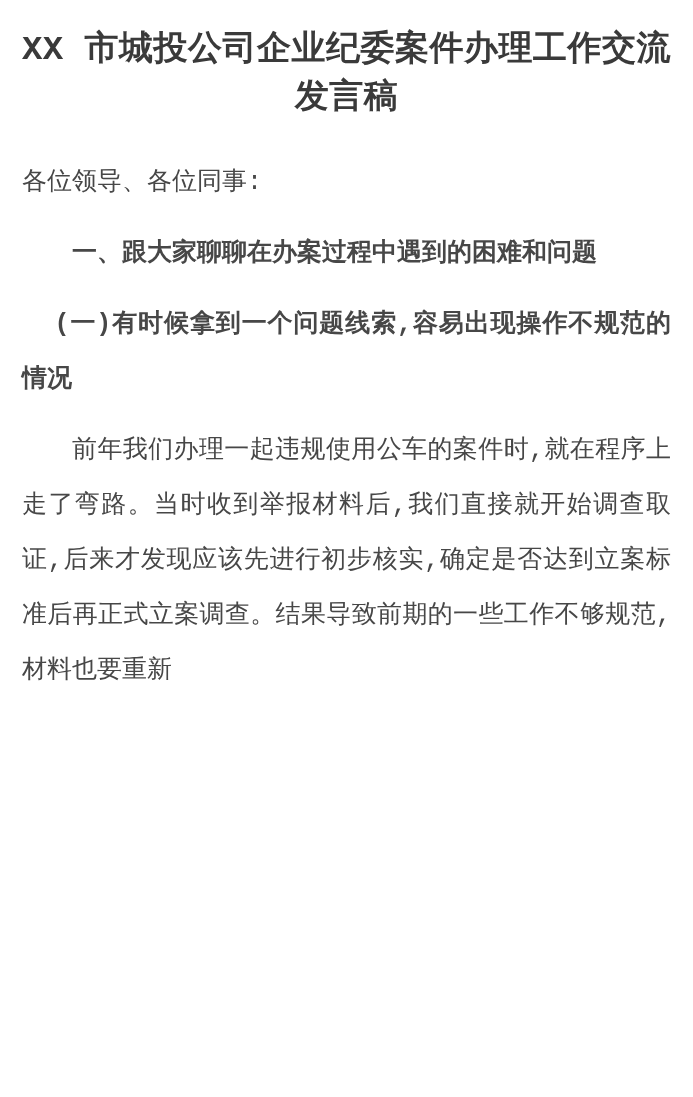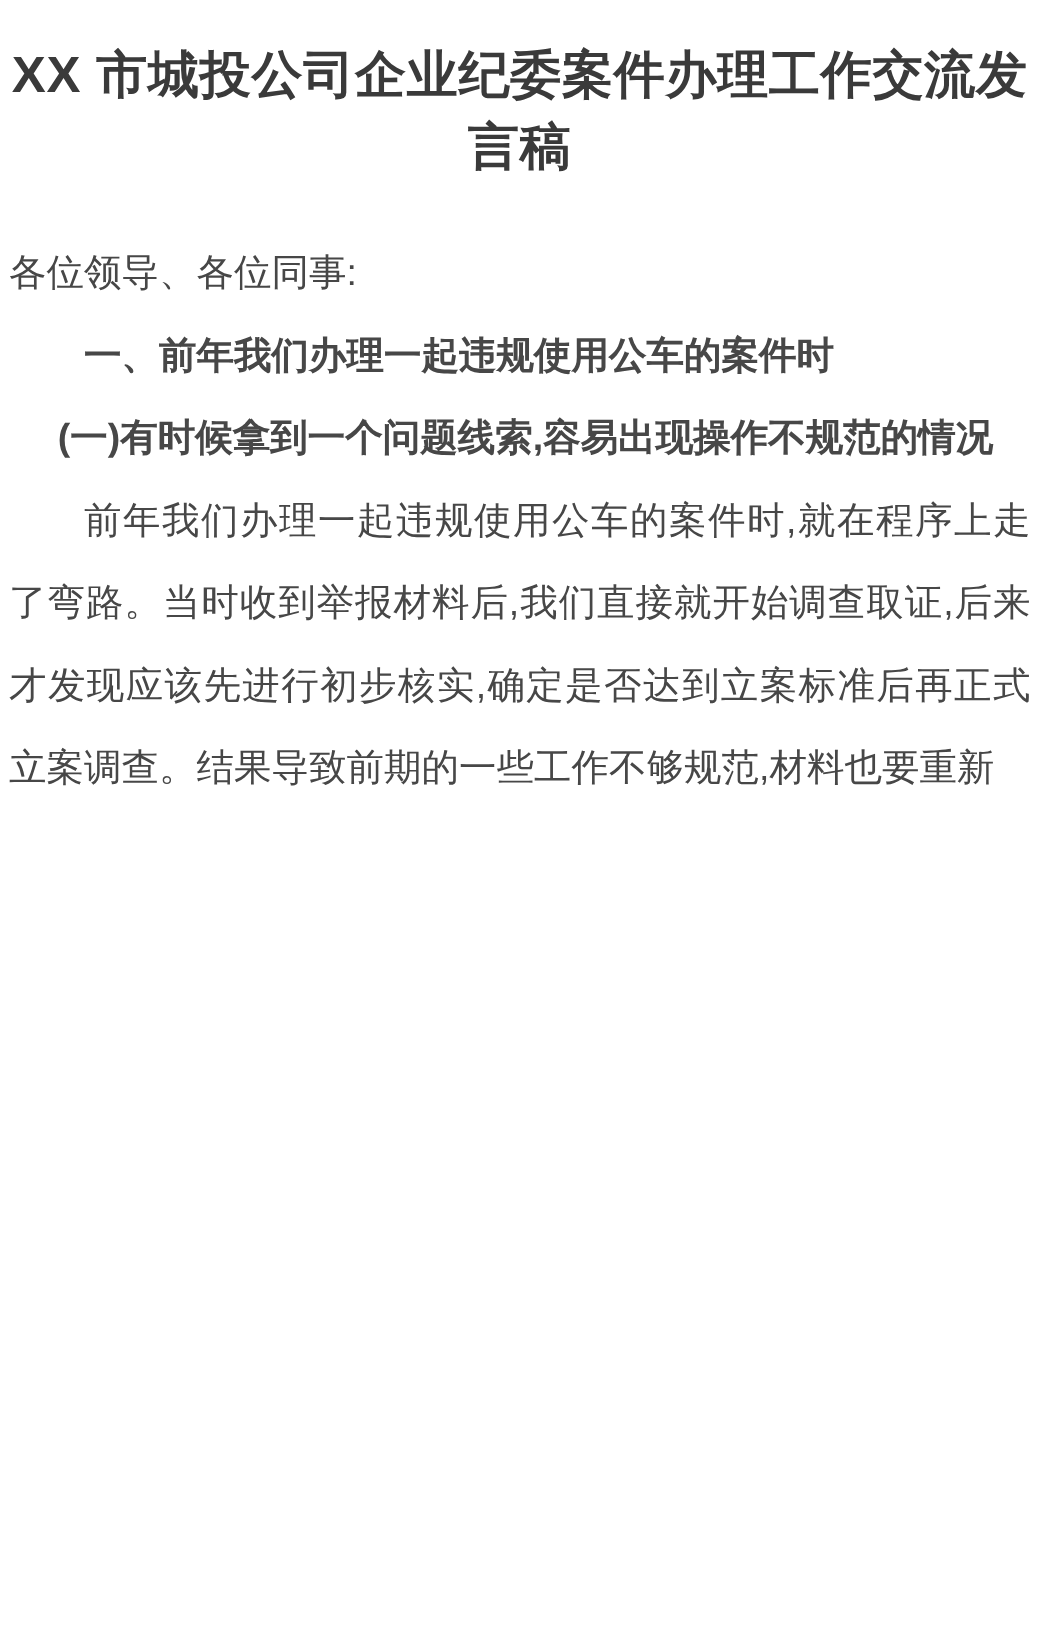--- a/index.html
+++ b/index.html
@@ -8,33 +8,33 @@
     background: var(--page-background, #ffffff);
   }
   .page {
     position: relative;
     width: 693px;
     height: 1043px;
     box-sizing: border-box;
     padding: 26px 6px 4px 6px;
     overflow: hidden;
     background: var(--page-background, #ffffff);
-    font-family: Liberation Sans, sans-serif;
+    font-family: Liberation Mono, monospace;
   }
   .doc-title {
     margin: 0 0 33px 0;
     font-size: 34px;
     line-height: 48px;
     font-weight: bold;
     text-align: center;
     color: var(--title-text, #3a3a3a);
     letter-spacing: 0.5px;
   }
   .page p {
-    margin: 0;
+    margin: 16px;
     font-size: 25px;
     line-height: 55px;
     color: var(--body-text, #474747);
     text-align: justify;
     text-justify: inter-ideograph;
     word-break: break-all;
   }
   .salutation {
     text-indent: 0;
   }
@@ -54,19 +54,19 @@
 </style>
 </head>
 <body>
 
 <div class="page">
   <h1 class="doc-title">XX 市城投公司企业纪委案件办理工作交流发言稿</h1>
 
   <p class="salutation">各位领导、各位同事:</p>
 
 
-  <p class="heading-red">一、前年我们办理一起违规使用公车的案件时</p>
+  <p class="heading-red">一、跟大家聊聊在办案过程中遇到的困难和问题</p>
 
   <p class="heading-blue">(一)有时候拿到一个问题线索,容易出现操作不规范的情况</p>
 
 
   <p class="body-para">前年我们办理一起违规使用公车的案件时,就在程序上走了弯路。当时收到举报材料后,我们直接就开始调查取证,后来才发现应该先进行初步核实,确定是否达到立案标准后再正式立案调查。结果导致前期的一些工作不够规范,材料也要重新</p>
 </div>
 
 </body></html>

